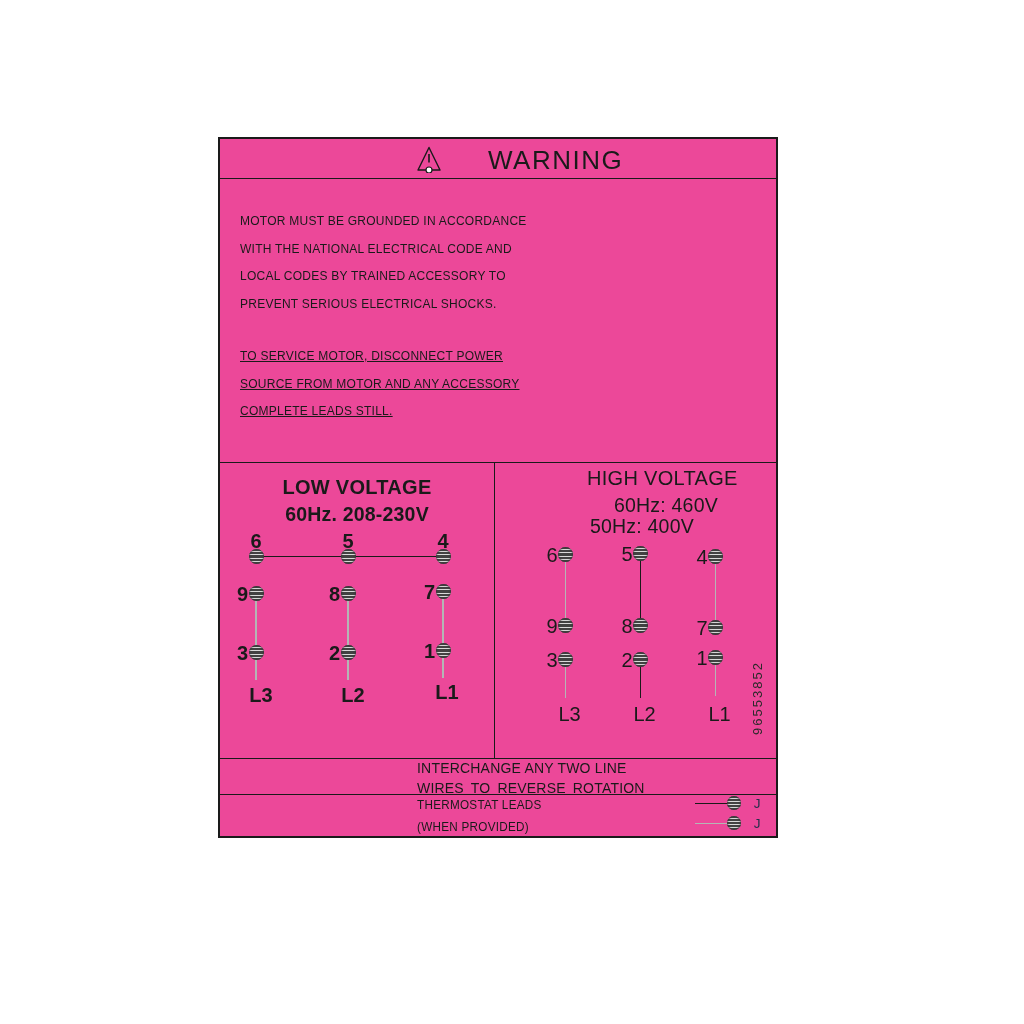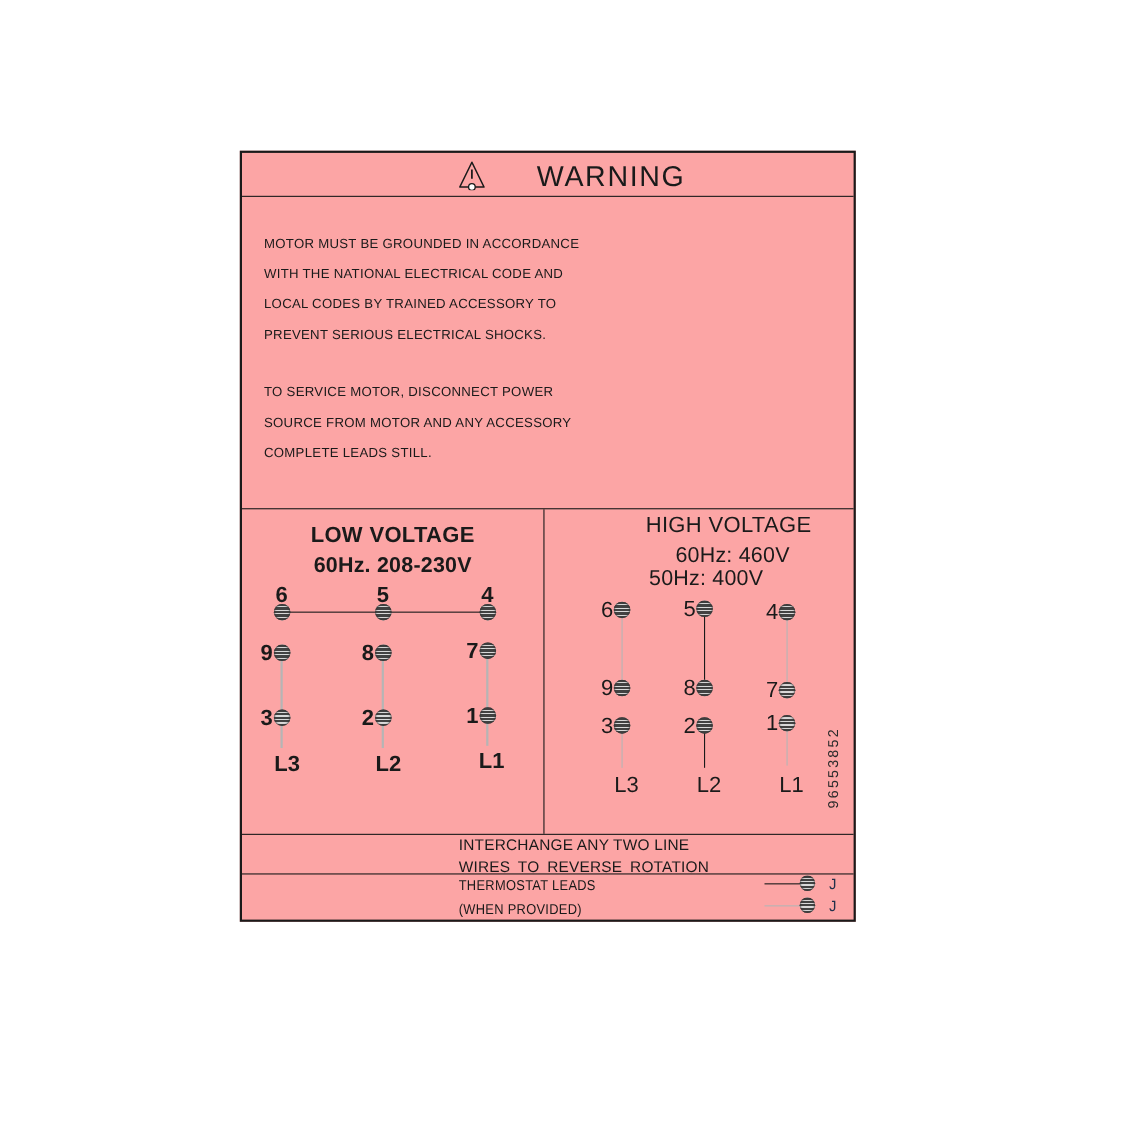--- a/index.html
+++ b/index.html
@@ -1,30 +1,30 @@
 <!DOCTYPE html>
 <html><head>
 <meta charset="utf-8">
 <style>
   html,body{margin:0;padding:0;background:#ffffff;}
   .canvas{position:relative;width:1024px;height:1024px;background:#ffffff;overflow:hidden;
           font-family:"Liberation Sans",sans-serif;color:#1a1a1a;}
   .label-box{position:absolute;left:218px;top:137px;width:560px;height:701px;
-             border:2px solid #1a1a1a;box-sizing:border-box;background:#fca5a5;}
+             border:2px solid #1a1a1a;box-sizing:border-box;background:#ec4899;}
 
   
   .hdr{position:relative;height:40px;border-bottom:1.5px solid #1a1a1a;box-sizing:border-box;}
   .hdr-icon{position:absolute;left:196px;top:6px;width:26px;height:28px;}
   .hdr-title{position:absolute;left:268px;top:6px;font-size:26px;letter-spacing:1.5px;white-space:nowrap;}
 
   
   .bodytxt{position:relative;height:282.5px;}
   .para{position:absolute;left:20px;right:8px;font-size:12px;line-height:27.5px;letter-spacing:0.25px;}
   .para span{display:block;white-space:nowrap;}
-  .p1{top:29px;} .p2{top:164px;}
+  .p1{top:29px;} .p2{top:164px;text-decoration:underline;}
 
   
   .diagrams{position:relative;height:296px;border-top:1.5px solid #1a1a1a;box-sizing:border-box;
             display:flex;flex-direction:row;}
   .panel{position:relative;box-sizing:border-box;}
   .lv{width:274px;font-weight:bold;}
   .hv{width:282px;border-left:1.5px solid #1a1a1a;flex:1;}
   .dtitle{position:absolute;font-size:20px;white-space:nowrap;letter-spacing:0.3px;}
   .dsub{position:absolute;font-size:19.5px;white-space:nowrap;letter-spacing:0.2px;}
   .ctr{text-align:center;}

